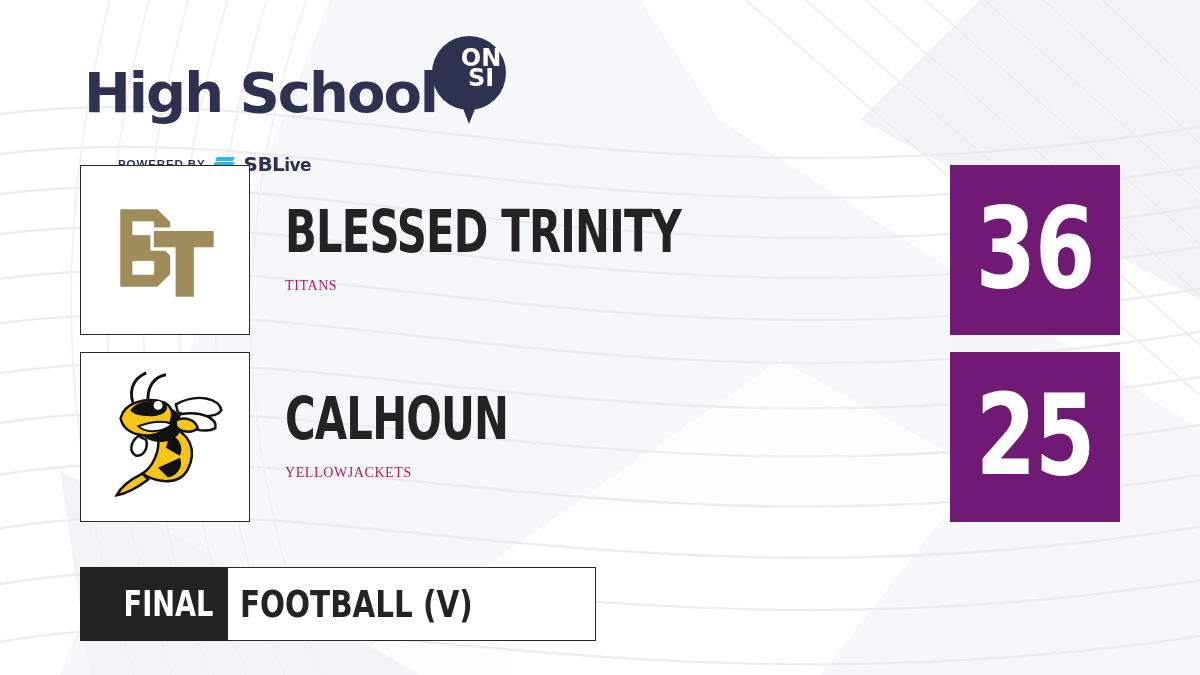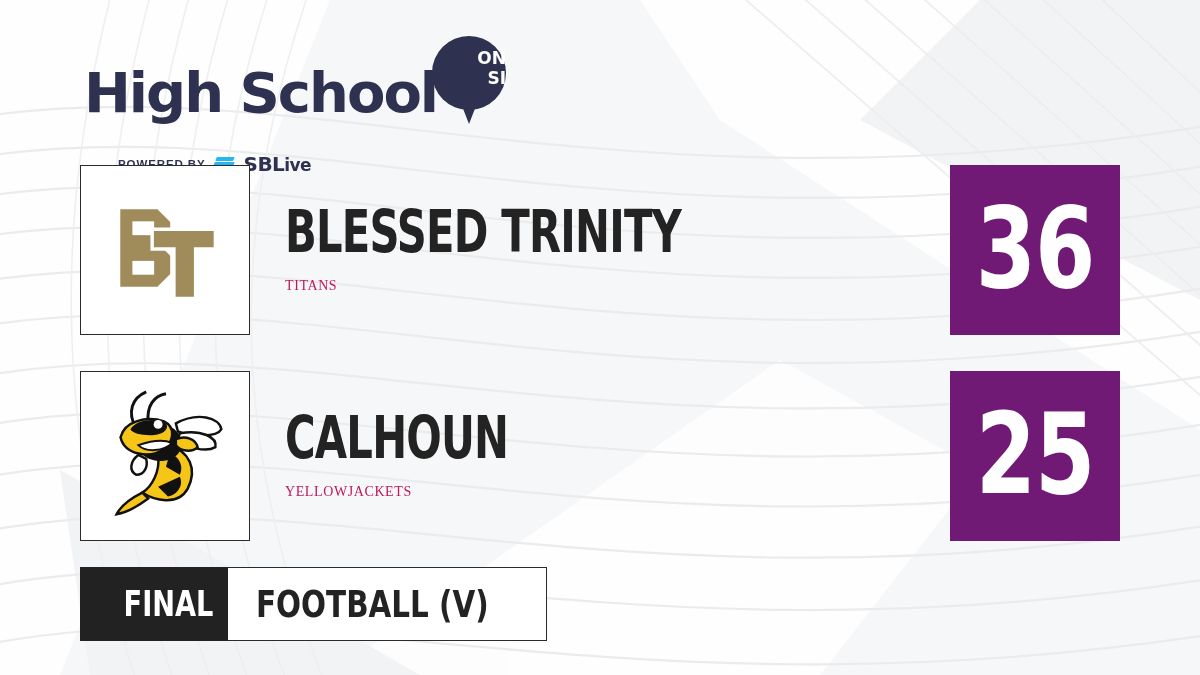--- a/index.html
+++ b/index.html
@@ -36,24 +36,24 @@
   #brand-pin .circle {
     position:absolute; left:0; top:0; width:74px; height:74px;
     background:#2e3250; border-radius:50%;
   }
   #brand-pin .tail {
     position:absolute; left:23px; top:52px; width:28px; height:36px;
     background:#2e3250;
     clip-path: polygon(0% 0%, 100% 0%, 50% 100%);
   }
   #brand-pin .pin-text {
-    position:absolute; left:0; top:12px; width:74px;
-    text-align:right; color:#ffffff;
+    position:absolute; left:12px; top:12px; width:74px;
+    text-align:center; color:#ffffff;
     font-family:"DejaVu Sans", sans-serif; font-weight:bold;
-    font-size:17px; line-height:20px; letter-spacing:0px;
+    font-size:24px; line-height:20px; letter-spacing:0px;
   }
   #brand-pin .pin-text span { display:block; }
 
   #powered {
     position:absolute; left:118px; top:110px;
     display:flex; align-items:center; gap:7px;
     height:18px;
     margin-top:45px;
   }
   #powered .pb-label {
@@ -75,21 +75,21 @@
     font-family:"DejaVu Sans", sans-serif;
     font-weight:bold; 
     font-size:20px; letter-spacing:-0.6px;
     color:#2e3250; line-height:18px;
   }
   #powered .sbl-word .lower { font-size:17px; }
 
   
   .team-row { position:absolute; left:0; right:0; height:170px; }
   #row-0 { top:165px; }
-  #row-1 { top:371px; }
+  #row-1 { top:352px; }
 
   .logo-box {
     position:absolute; left:80px; top:0;
     width:170px; height:170px;
     background:#ffffff;
     border:1px solid #2b2b2b;
   }
   .logo-art { position:absolute; inset:0; }
   .logo-art svg { display:block; width:100%; height:100%; }
 
@@ -140,23 +140,23 @@
     width:148px; background:#222222;
     display:flex; align-items:center; justify-content:center;padding-left:29px;
   }
   #status-final .txt {
     font-family:"DejaVu Sans Condensed","DejaVu Sans", sans-serif;
     font-weight:bold; font-size:36px; line-height:36px;
     color:#ffffff; letter-spacing:0px;
     transform:scaleX(0.84); transform-origin:center;
   }
   #status-sport {
-    width:319px; background:#ffffff;
+    width:368px; background:#ffffff;
     border:1px solid #2b2b2b; border-left:none;
-    display:flex; align-items:center; padding-left:28px;
+    display:flex; align-items:center; padding-left:12px;
   }
   #status-sport .txt {
     font-family:"DejaVu Sans Condensed","DejaVu Sans", sans-serif;
     font-weight:bold; font-size:38px; line-height:38px;
     color:#232323;
     transform:scaleX(0.86); transform-origin:left center;
     white-space:nowrap;
   }
 </style>
 </head>

